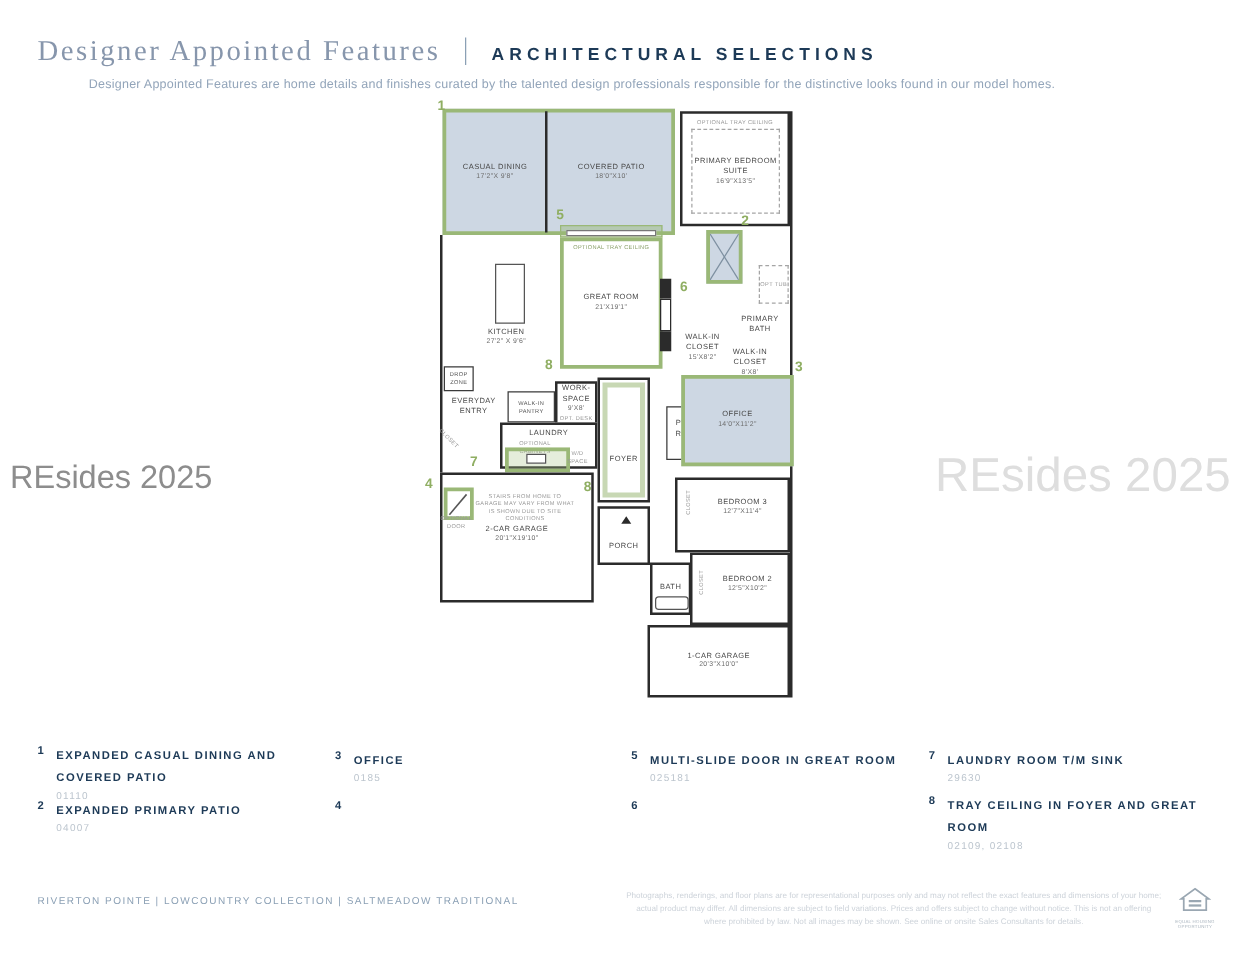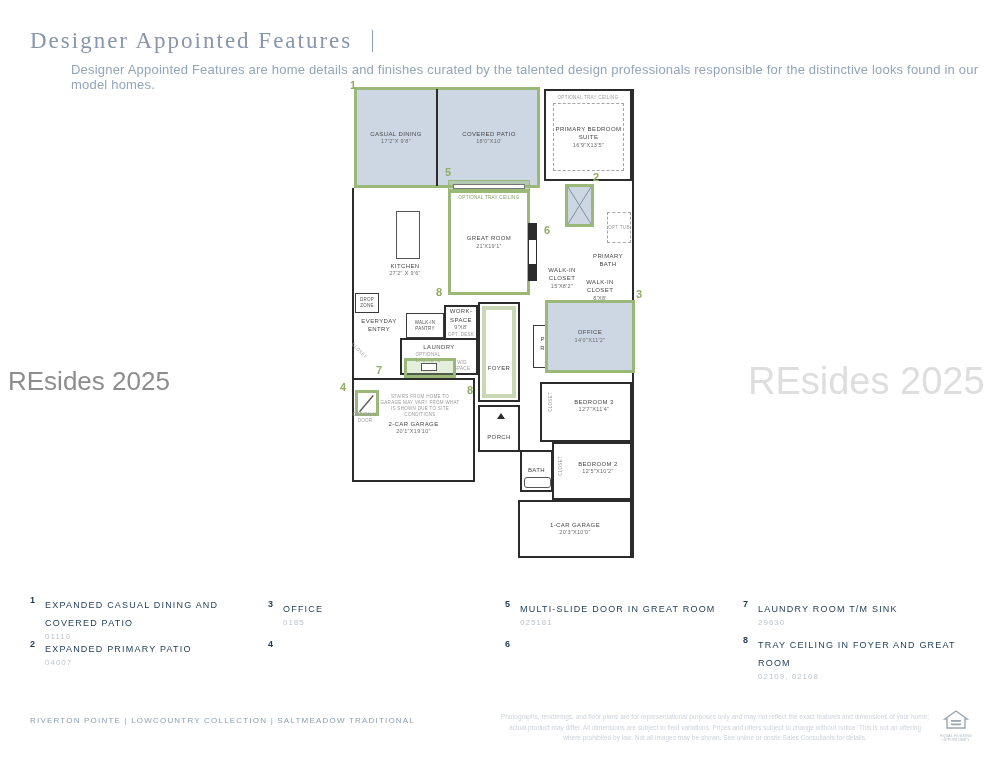--- a/index.html
+++ b/index.html
@@ -3,21 +3,21 @@
 <meta charset="utf-8">
 <style>
   html,body{margin:0;padding:0;}
   body{width:993px;height:768px;background:#ffffff;position:relative;overflow:hidden;
        font-family:"Liberation Sans",sans-serif;}
   
   .hdr{position:absolute;left:30px;top:28px;display:flex;align-items:baseline;gap:20px;}
   .hdr-serif{font-family:"Liberation Serif",serif;font-size:23px;letter-spacing:2px;color:#8796ac;}
   .hdr-div{width:1px;height:22px;background:#8ba0b5;align-self:center;}
   .hdr-sans{font-size:14px;font-weight:600;letter-spacing:4px;color:#1d3a57;}
-  .hdr-sub{position:absolute;left:31px;top:62px;font-size:13px;color:#93a5ba;letter-spacing:.2px;padding-left:40px;}
+  .hdr-sub{position:absolute;left:31px;top:62px;font-size:10px;color:#93a5ba;letter-spacing:.2px;padding-left:40px;}
   
   .wm-left{position:absolute;left:8px;top:366px;font-size:26px;color:#8d8d8d;}
   .wm-right{position:absolute;left:748px;top:360px;font-size:38px;color:#dedede;}
   
   .plan{position:absolute;left:348px;top:83px;width:296px;height:478px;}
   .room{position:absolute;box-sizing:border-box;border:2px solid #2b2b2b;background:#fff;}
   .noborder{border:none;background:transparent;}
   .thin{border-width:1px;border-color:#3a3a3a;}
   .greenbox{border:3px solid #9ab877;background:rgba(170,196,137,.30);}
   .bluefill{background:#cdd7e3;}
@@ -28,36 +28,37 @@
   .marker{position:absolute;color:#8fae62;font-weight:bold;font-size:11px;z-index:6;}
   .wall{position:absolute;background:#2b2b2b;}
   .dashed{position:absolute;border:1px dashed #a5a5a5;box-sizing:border-box;}
   .greentext{color:#8aa06a;}
   .vtext{writing-mode:vertical-rl;transform:rotate(180deg);}
   .porch-tri{width:0;height:0;border-left:4px solid transparent;border-right:4px solid transparent;
              border-bottom:6px solid #2b2b2b;}
   
   .legend-item{position:absolute;display:flex;gap:10px;width:225px;}
   .lnum{font-size:9px;font-weight:bold;color:#1d3a57;padding-top:1px;}
-  .ltitle{font-size:9px;font-weight:normal;letter-spacing:1.2px;color:#1d3a57;line-height:1.35;}
+  .ltitle{font-size:9px;font-weight:bold;letter-spacing:1.2px;color:#1d3a57;line-height:1.35;}
   .lcode{font-size:8px;letter-spacing:1px;color:#bcc5ce;margin-top:2px;}
   
   .foot-left{position:absolute;left:30px;top:714px;font-size:8px;font-weight:normal;
              letter-spacing:1.2px;color:#8ba0b5;line-height:1.8;}
   .foot-disc{position:absolute;left:500px;top:712px;width:430px;font-size:6.5px;color:#cdd3da;
              line-height:1.65;text-align:center;}
   .eho{position:absolute;left:940px;top:710px;width:32px;text-align:center;color:#9aa7b2;}
   .eho-label{font-size:3.5px;letter-spacing:.2px;color:#aab5bf;line-height:1.2;}
 </style>
 </head>
 <body>
 
 <div class="hdr">
   <span class="hdr-serif">Designer Appointed Features</span>
   <span class="hdr-div"></span>
+  <span class="hdr-sans">ARCHITECTURAL SELECTIONS</span>
 </div>
 <div class="hdr-sub">Designer Appointed Features are home details and finishes curated by the talented design professionals responsible for the distinctive looks found in our model homes.</div>
 
 <div class="wm-left">REsides 2025</div>
 <div class="wm-right">REsides 2025</div>
 
 <div class="plan">
 
   <div class="wall" style="left:4px;top:105px;width:2px;height:192px;"></div>
   <div class="wall" style="left:284px;top:6px;width:2px;height:469px;"></div>

